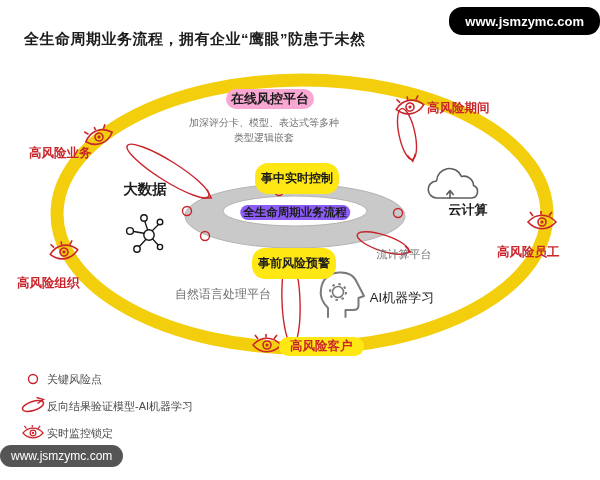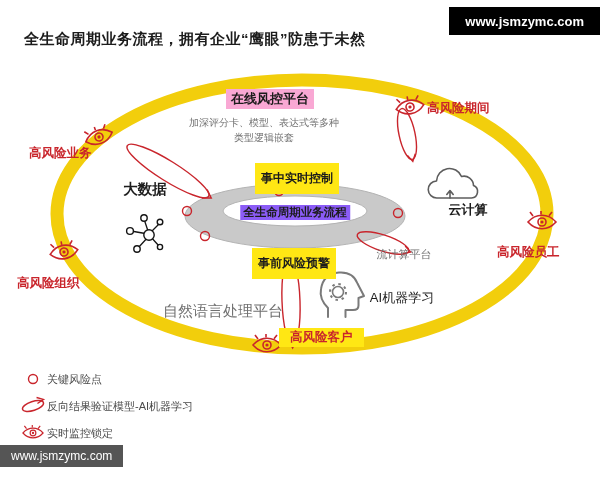--- a/index.html
+++ b/index.html
@@ -9,40 +9,40 @@
     --torus:#c9c9c9;
     --inktext:#1c1c1c;
     --graytext:#707070;
   }
   html,body{margin:0;padding:0;background:#fff;}
   .stage{
     position:relative;width:600px;height:480px;background:#fff;overflow:hidden;
     font-family:"Liberation Sans","DejaVu Sans",sans-serif;color:var(--inktext);
   }
   .stage svg{position:absolute;left:0;top:0;}
-  .abs{position:absolute;white-space:nowrap;}
+  .abs{position:absolute;white-space:nowrap;border-radius:13px;}
   .ctr{transform:translateX(-50%);}
   .title{left:24px;top:30px;font-size:15px;font-weight:bold;letter-spacing:.5px;}
   .platform{left:270px;top:89px;font-size:13px;font-weight:bold;background:#f9a8d4;padding:1px 5px;}
   .nested{left:264px;top:116px;width:180px;text-align:center;color:var(--graytext);font-size:10px;line-height:1.45;white-space:normal;}
   .hl{background:var(--hl);padding:7px 6px;}
   .in-event{left:297px;top:163px;font-size:12px;font-weight:bold;}
   .lifecycle{left:295px;top:205px;font-size:11.5px;font-weight:bold;background:#8b5cf6;padding:0 3px;}
   .pre-event{left:294px;top:248px;font-size:12px;font-weight:bold;}
   .bigdata{left:145px;top:180px;font-size:14.5px;font-weight:bold;}
   .cloudlbl{left:468px;top:201px;font-size:13px;font-weight:bold;}
   .stream{left:404px;top:247px;font-size:11px;color:var(--graytext);}
-  .nlp{left:223px;top:286px;font-size:15px;color:var(--graytext);margin-top:16px;}
+  .nlp{left:223px;top:286px;font-size:12px;color:var(--graytext);}
   .aiml{left:402px;top:289px;font-size:13px;font-weight:normal;}
   .risk{color:var(--red);font-size:12.5px;font-weight:bold;}
   .r-period{left:427px;top:100px;}
   .r-business{left:29px;top:145px;}
   .r-employee{left:497px;top:244px;}
   .r-organization{left:17px;top:275px;}
-  .r-customer{left:279px;top:328px;background:var(--hl);padding:1px 11px;}
+  .r-customer{left:279px;top:337px;background:var(--hl);padding:1px 11px;}
   .legend-text{font-size:11px;color:#4a4a4a;}
   .lg1{left:47px;top:372px;}
   .lg2{left:47px;top:399px;}
   .lg3{left:47px;top:426px;}
   .wm-top{right:0;top:7px;background:#000;color:#fff;font-size:13px;font-weight:bold;
     height:28px;display:flex;align-items:center;padding:0 16px;}
   .wm-bottom{left:0;top:445px;background:rgba(62,62,62,.88);color:#fff;font-size:12px;
     padding:4px 11px;}
   
   .rl{stroke:var(--red);fill:none;stroke-width:1.6;}

